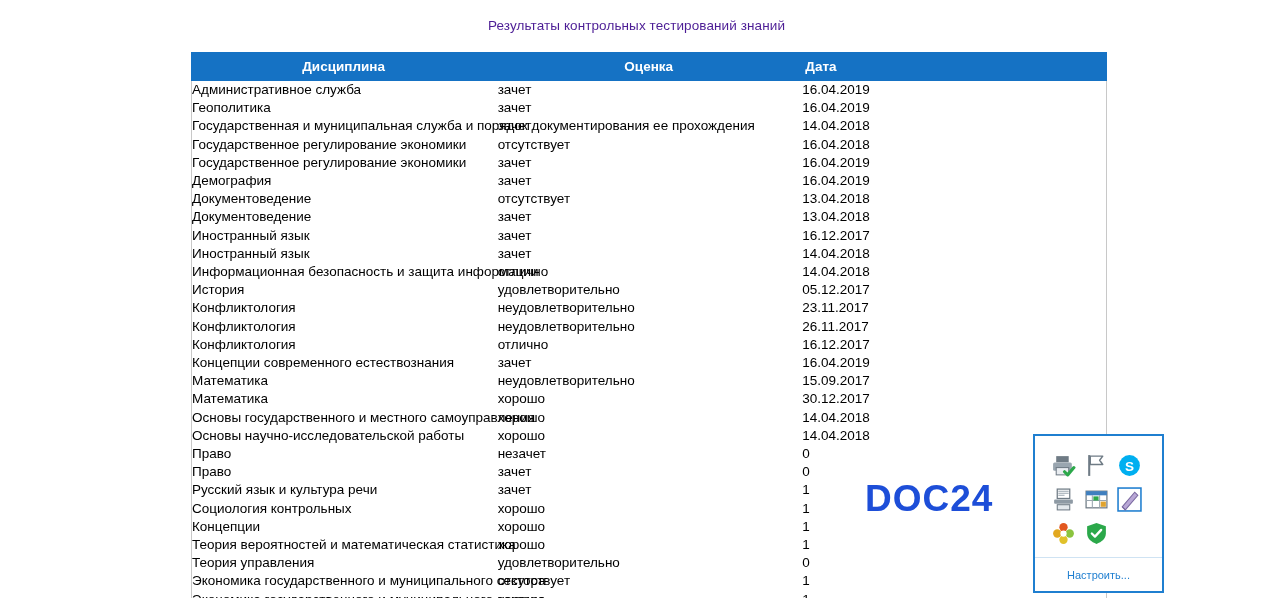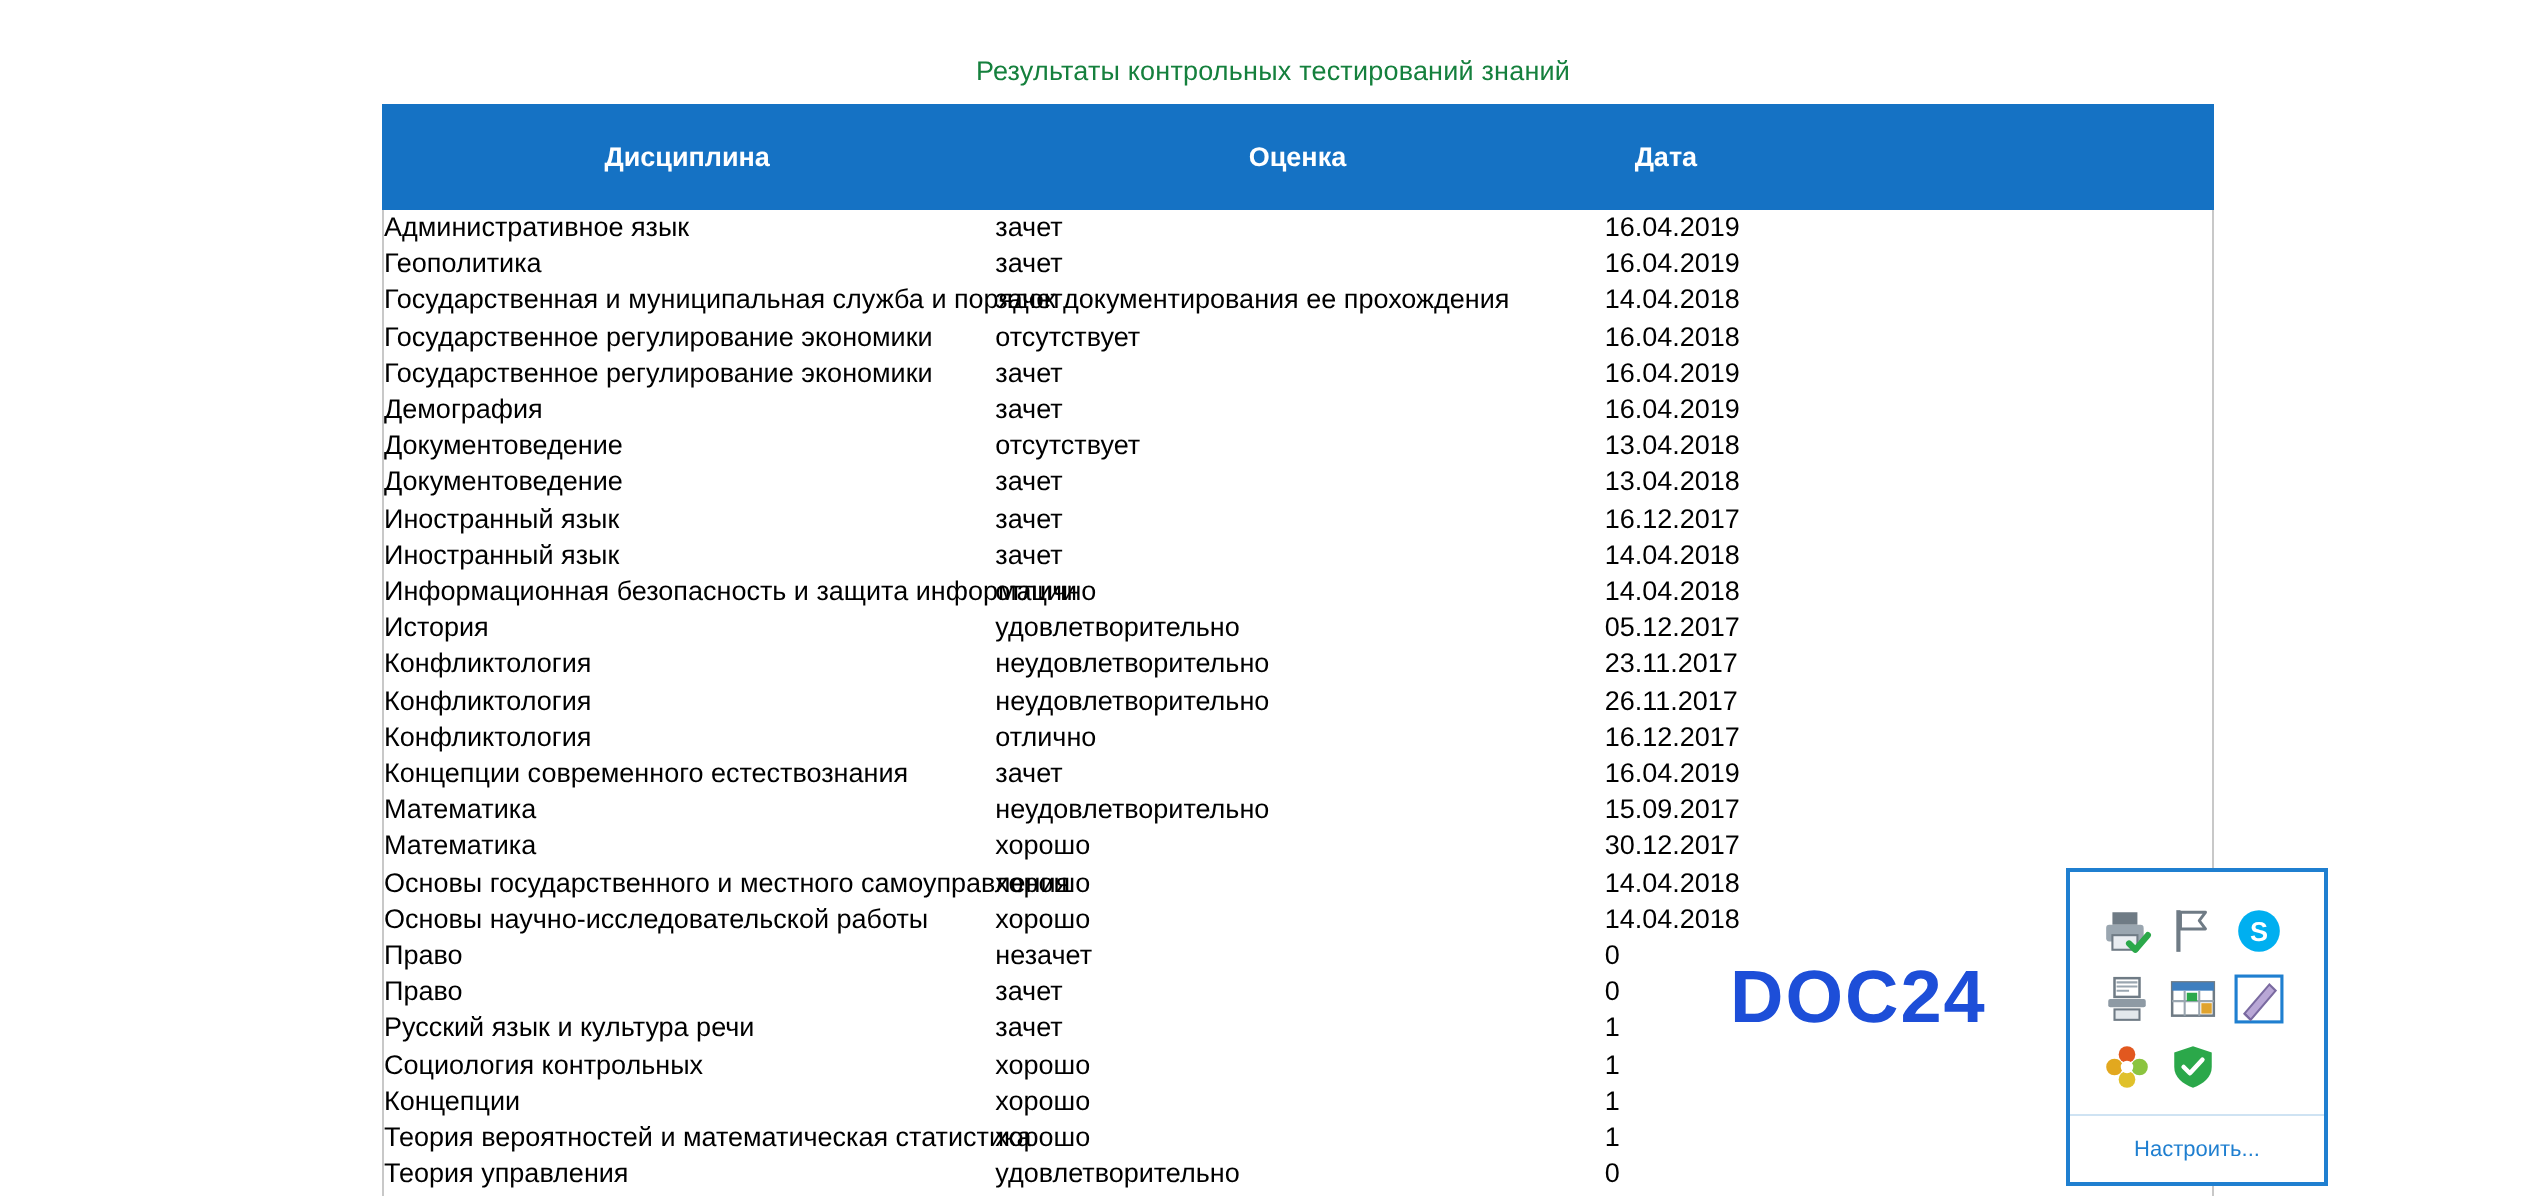--- a/index.html
+++ b/index.html
@@ -12,43 +12,43 @@
     background: #ffffff;
     font-family: "Liberation Sans", sans-serif;
     font-size: 13px;
     color: #000000;
     overflow: hidden;
     position: relative;
   }
   .page-title {
     text-align: center;
     font-size: 13.5px;
-    color: #15803d;
-    padding-top: 28px;
+    color: #4c1d95;
+    padding-top: 18px;
     letter-spacing: 0.1px;
   }
   .table-wrap {
     position: absolute;
     left: 191px;
     top: 52px;
     width: 916px;
   }
   table.results {
     border-collapse: collapse;
     width: 916px;
     table-layout: fixed;
   }
   table.results thead th {
     background: #1572c4;
     color: #ffffff;
     font-weight: bold;
     font-size: 13.5px;
     height: 15px;
     line-height: 21px;
-    padding: 16px;
+    padding: 4px;
     border: 0;
   }
   th.col-disc { text-align: center; }
   th.col-mark { text-align: center; }
   th.col-date { text-align: left; }
   table.results tbody td {
     font-size: 13.5px;
     height: 18.2px;
     line-height: 18.2px;
     padding: 0 1px;
@@ -152,21 +152,21 @@
   <table class="results">
     <thead>
       <tr>
         <th class="col-disc">Дисциплина</th>
         <th class="col-mark">Оценка</th>
         <th class="col-date">Дата</th>
       </tr>
     </thead>
     <tbody id="results-body">
         <tr>
-          <td class="c-disc">Административное язык</td>
+          <td class="c-disc">Административное служба</td>
           <td class="c-mark">зачет</td>
           <td class="c-date">16.04.2019</td>
         </tr>
         <tr>
           <td class="c-disc">Геополитика</td>
           <td class="c-mark">зачет</td>
           <td class="c-date">16.04.2019</td>
         </tr>
         <tr>
           <td class="c-disc">Государственная и муниципальная служба и порядок документирования ее прохождения</td>

